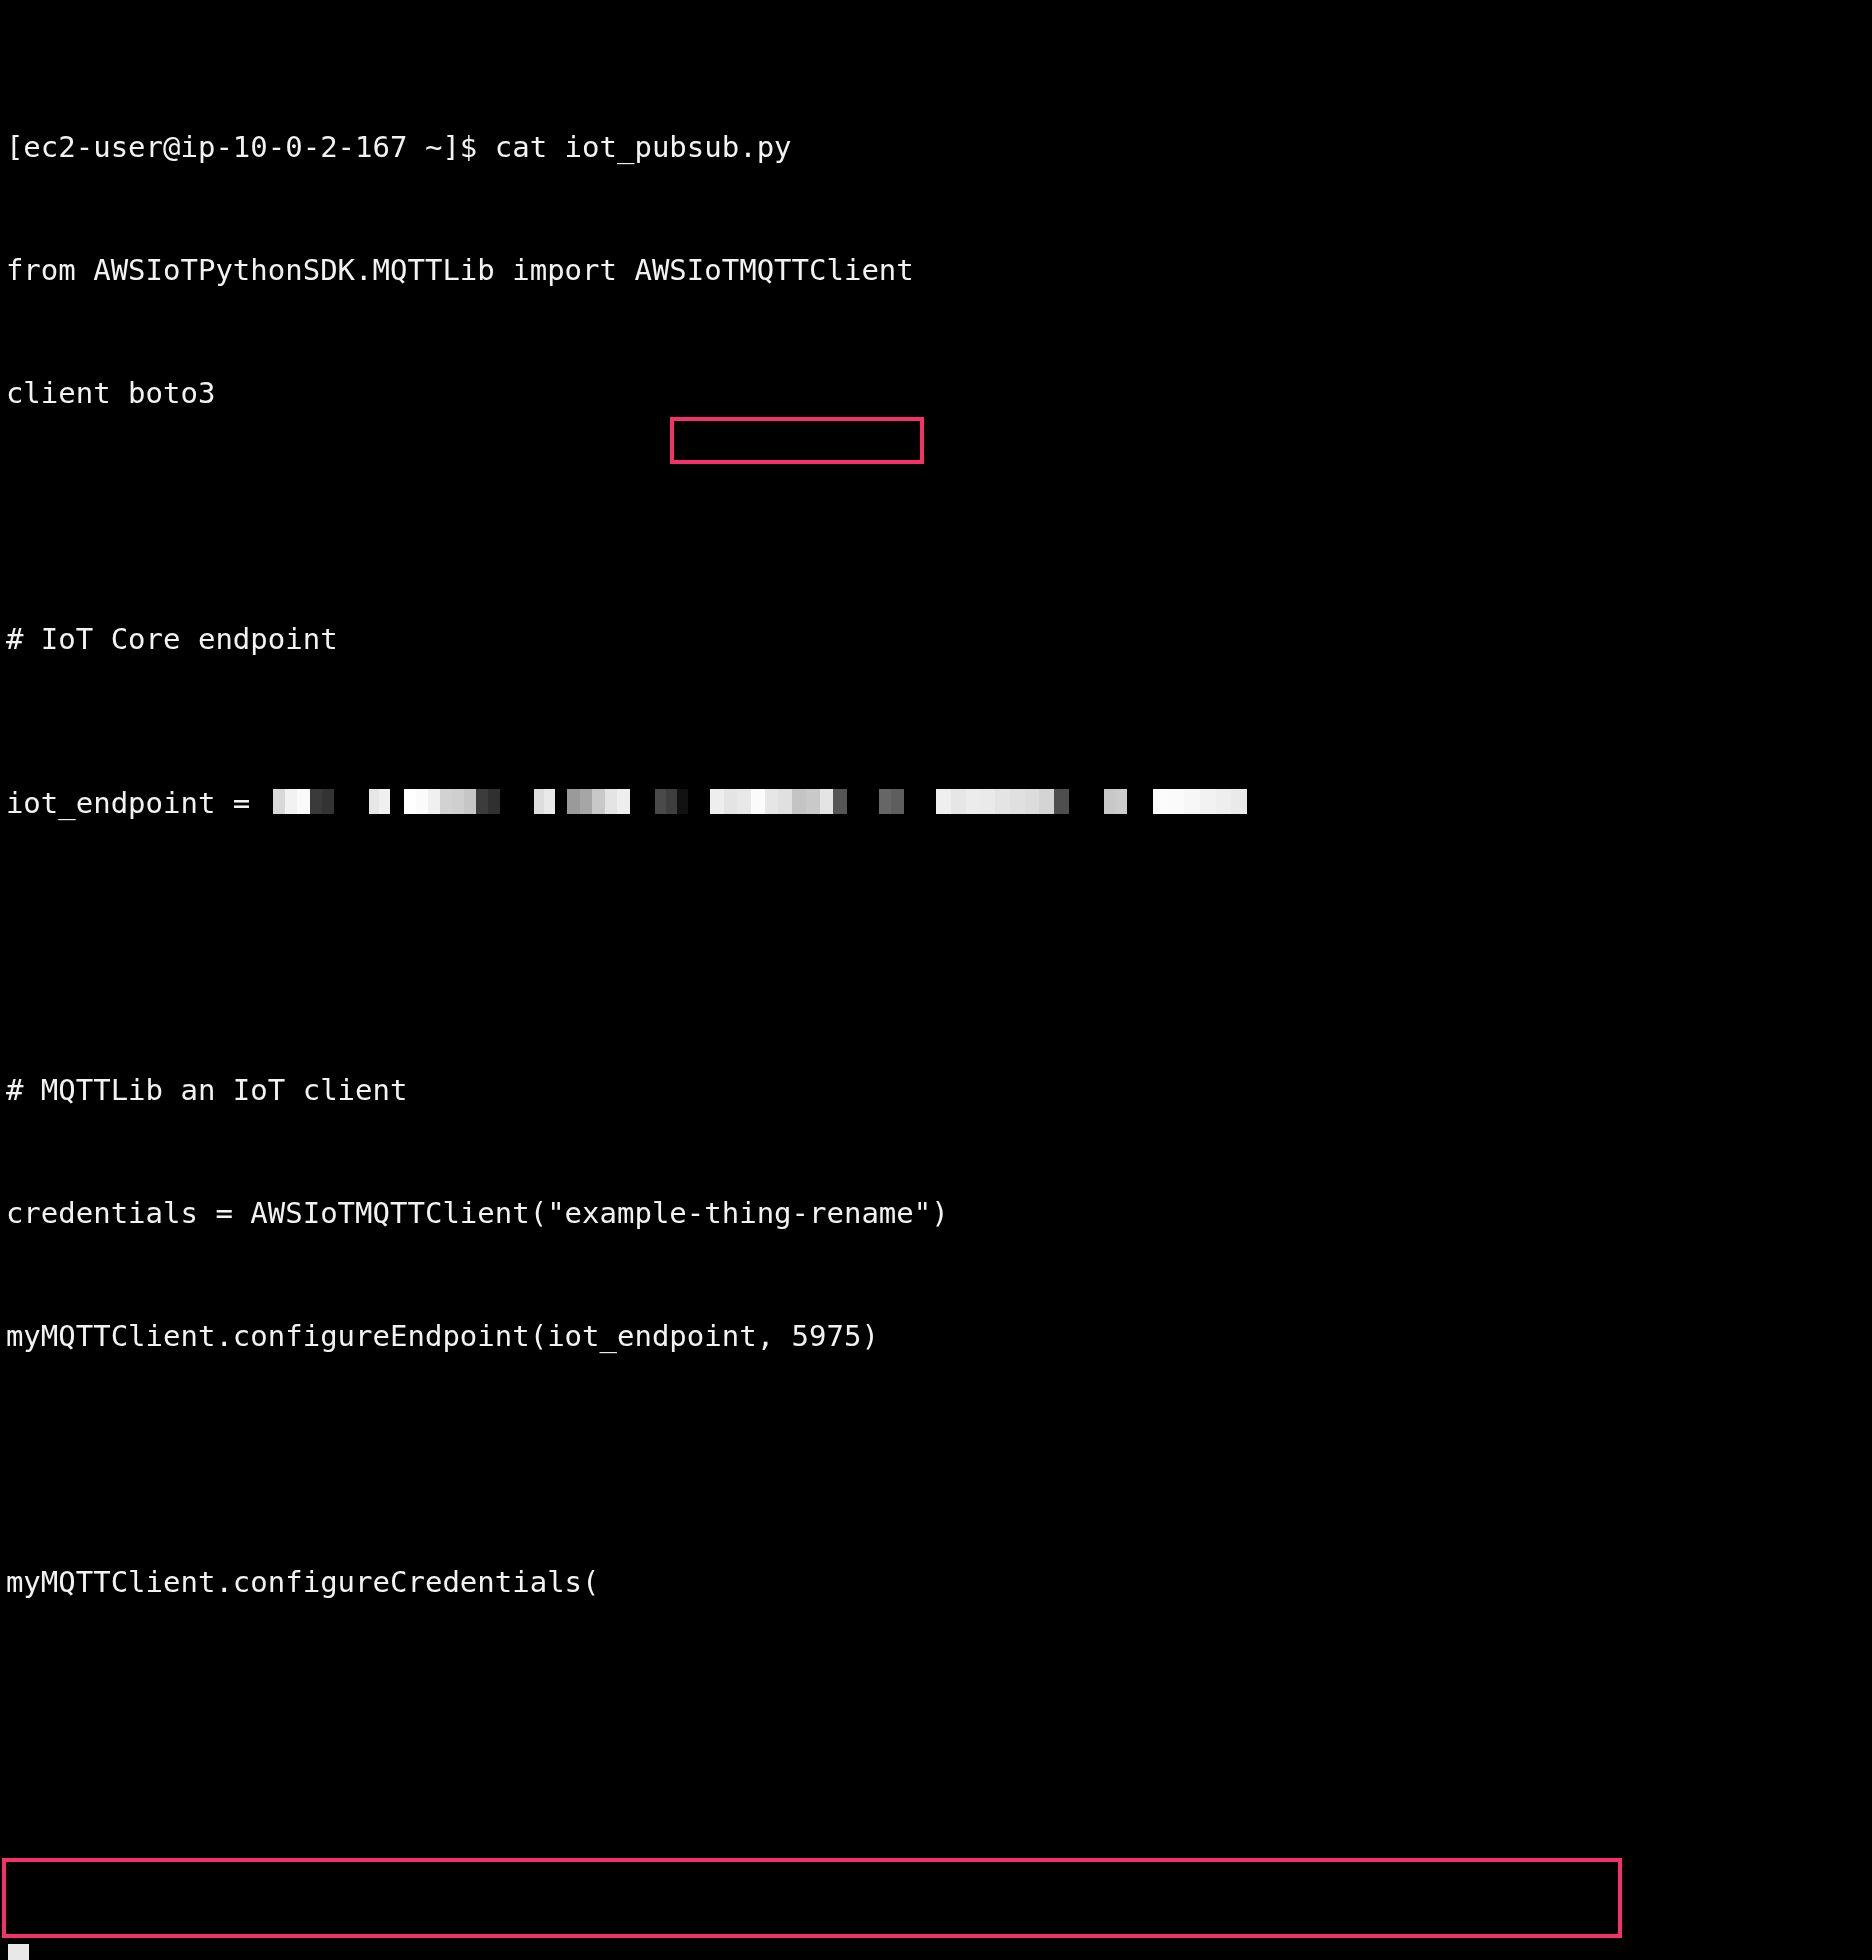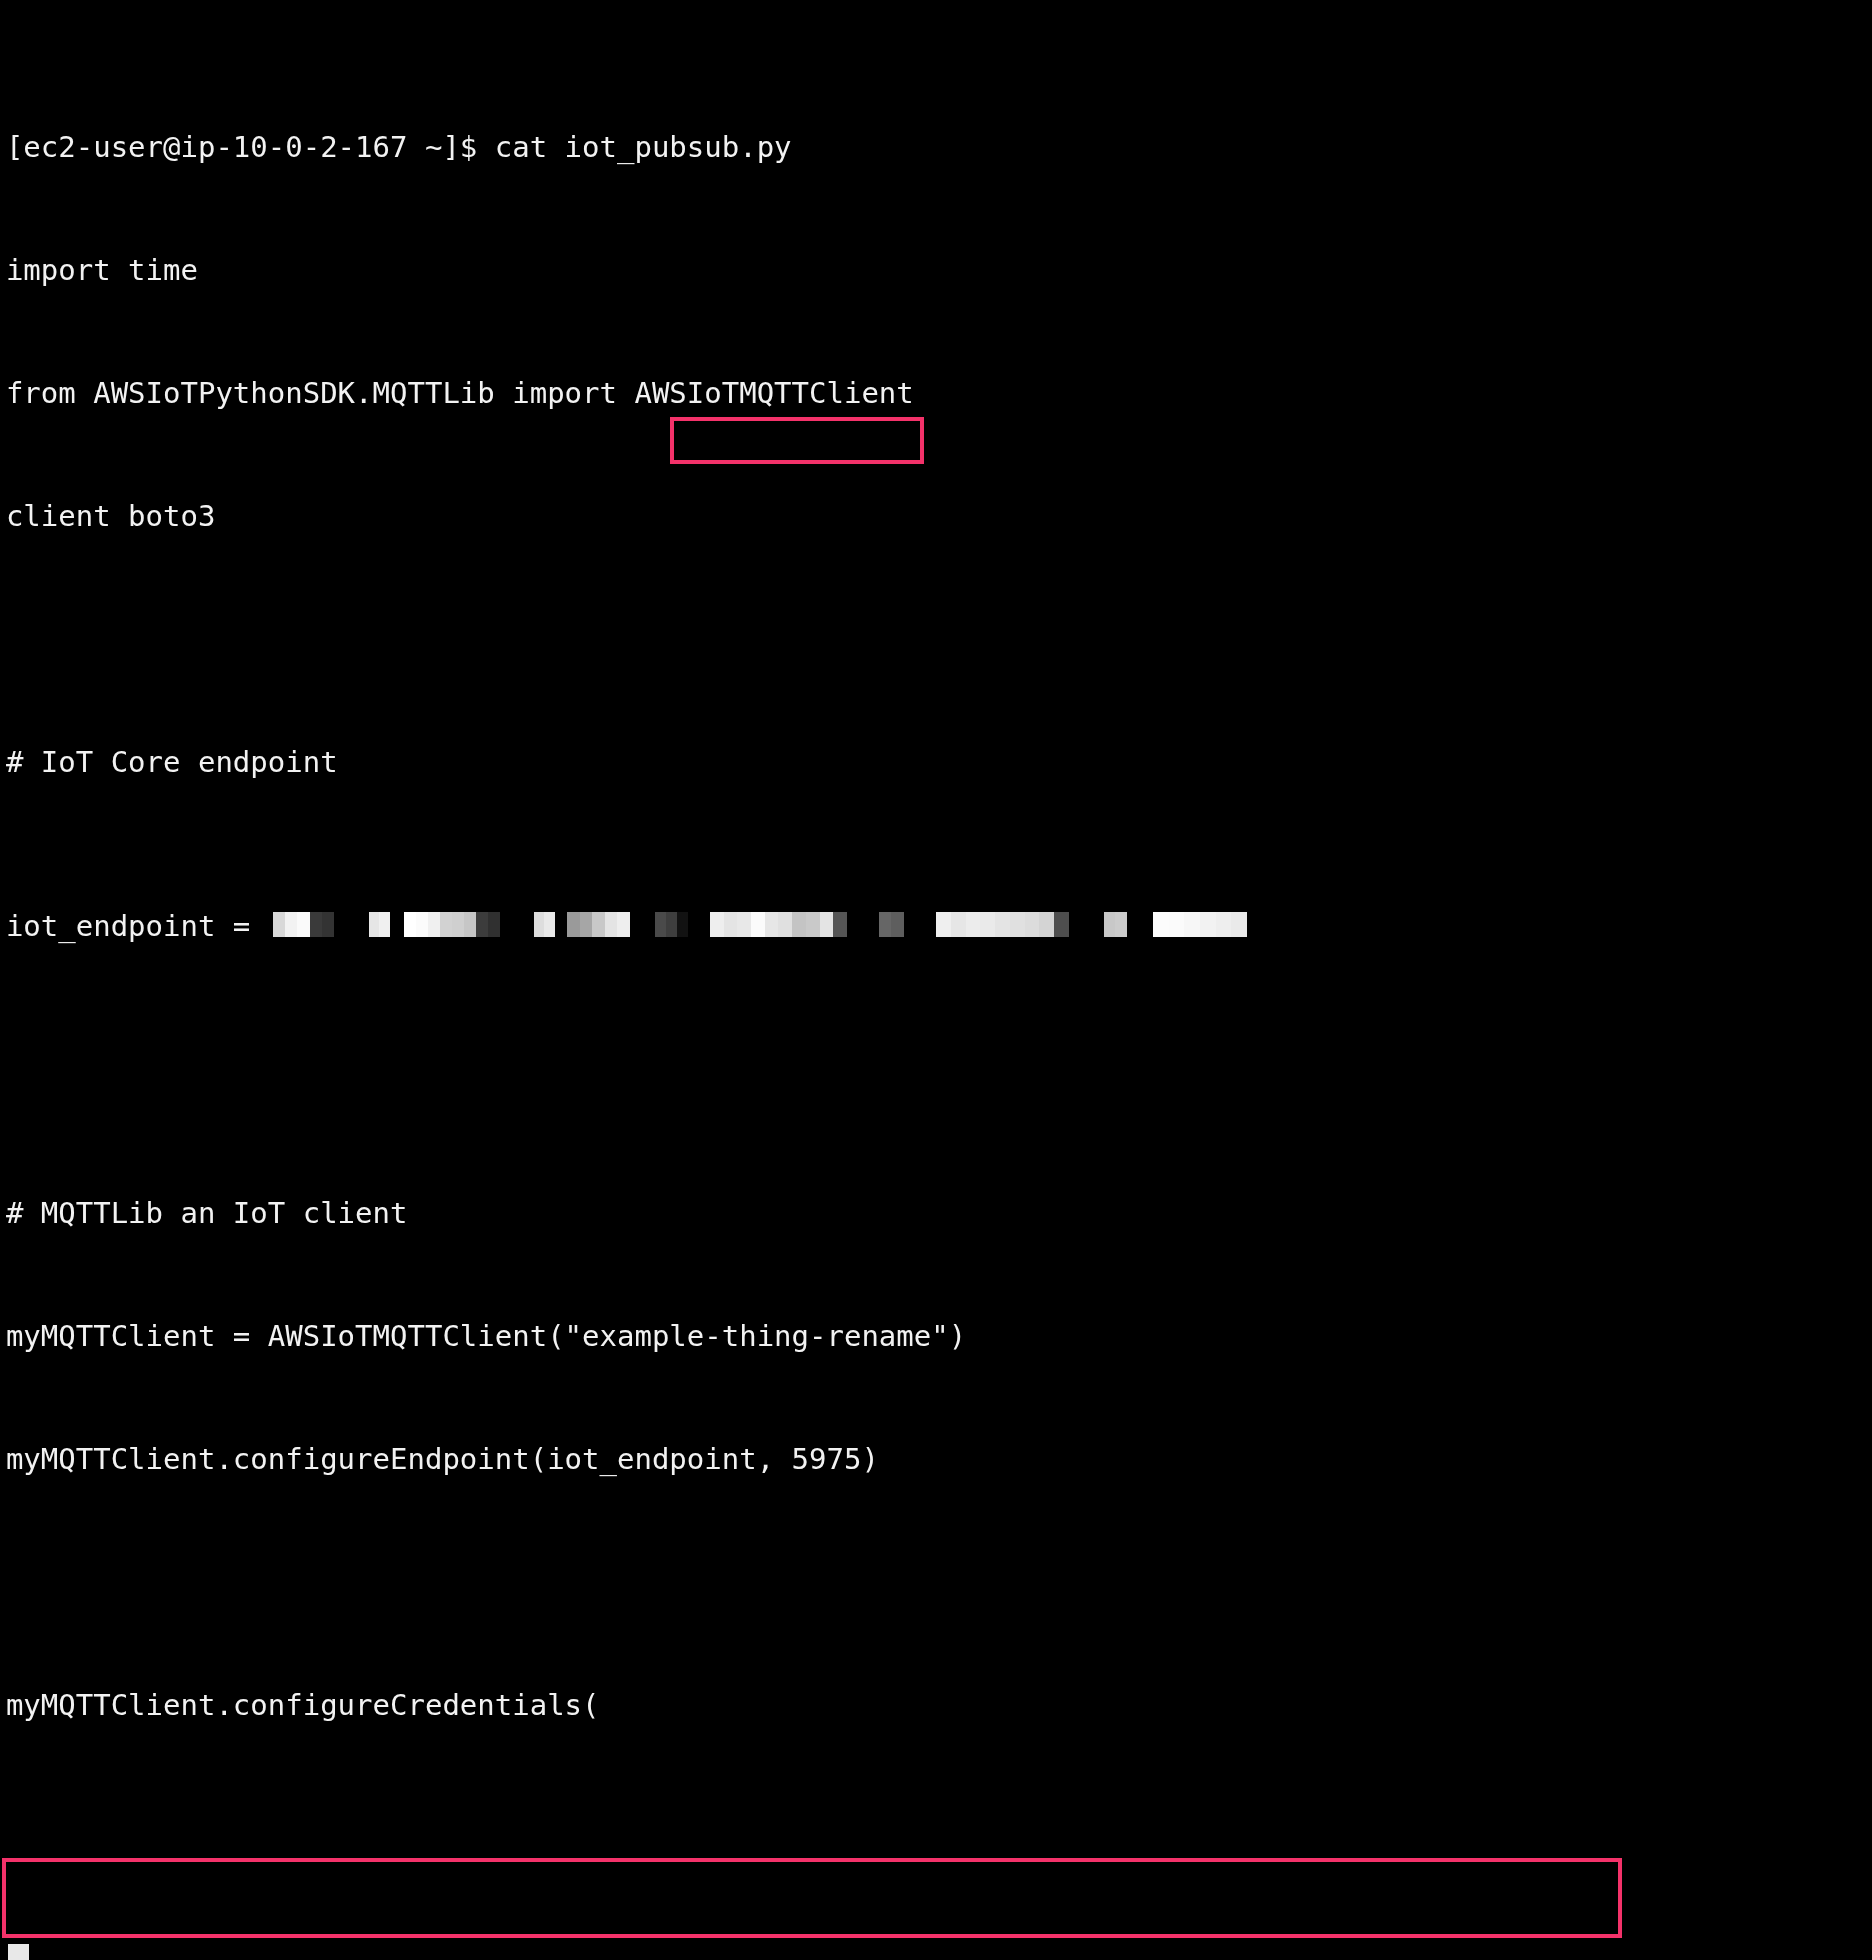--- a/index.html
+++ b/index.html
@@ -90,31 +90,30 @@
   }
 </style>
 </head>
 <body>
 
 <div id="terminal">
 
   <div class="term-body">
 
     <div class="line">[ec2-user@ip-10-0-2-167 ~]$ cat iot_pubsub.py</div>
-    <div class="line">import time</div>
     <div class="line">from AWSIoTPythonSDK.MQTTLib import AWSIoTMQTTClient</div>
     <div class="line">client boto3</div>
     <div class="line blank"></div>
     <div class="line"># IoT Core endpoint</div>
 
     <div class="line"><span>iot_endpoint = </span><span class="redact-wrap" id="redact-wrap"><span class="rb" style="left: 0px; width: 61px; background: linear-gradient(to right, rgb(216, 216, 216) 0%, rgb(216, 216, 216) 20%, rgb(242, 242, 242) 20%, rgb(242, 242, 242) 40%, rgb(250, 250, 250) 40%, rgb(250, 250, 250) 60%, rgb(58, 58, 58) 60%, rgb(58, 58, 58) 80%, rgb(51, 51, 51) 80%, rgb(51, 51, 51) 100%);"></span><span class="rb" style="left: 96px; width: 21.6px; background: linear-gradient(to right, rgb(230, 230, 230) 0%, rgb(230, 230, 230) 50%, rgb(240, 240, 240) 50%, rgb(240, 240, 240) 100%);"></span><span class="rb" style="left: 131px; width: 96px; background: linear-gradient(to right, rgb(255, 255, 255) 0%, rgb(255, 255, 255) 12.5%, rgb(251, 251, 251) 12.5%, rgb(251, 251, 251) 25%, rgb(240, 240, 240) 25%, rgb(240, 240, 240) 37.5%, rgb(210, 210, 210) 37.5%, rgb(210, 210, 210) 50%, rgb(207, 207, 207) 50%, rgb(207, 207, 207) 62.5%, rgb(198, 198, 198) 62.5%, rgb(198, 198, 198) 75%, rgb(60, 60, 60) 75%, rgb(60, 60, 60) 87.5%, rgb(48, 48, 48) 87.5%, rgb(48, 48, 48) 100%);"></span><span class="rb" style="left: 261px; width: 21.6px; background: linear-gradient(to right, rgb(221, 221, 221) 0%, rgb(221, 221, 221) 50%, rgb(233, 233, 233) 50%, rgb(233, 233, 233) 100%);"></span><span class="rb" style="left: 294px; width: 63px; background: linear-gradient(to right, rgb(154, 154, 154) 0%, rgb(154, 154, 154) 20%, rgb(166, 166, 166) 20%, rgb(166, 166, 166) 40%, rgb(200, 200, 200) 40%, rgb(200, 200, 200) 60%, rgb(228, 228, 228) 60%, rgb(228, 228, 228) 80%, rgb(238, 238, 238) 80%, rgb(238, 238, 238) 100%);"></span><span class="rb" style="left: 382px; width: 33px; background: linear-gradient(to right, rgb(74, 74, 74) 0%, rgb(74, 74, 74) 33.333%, rgb(62, 62, 62) 33.333%, rgb(62, 62, 62) 66.667%, rgb(18, 18, 18) 66.667%, rgb(18, 18, 18) 100%);"></span><span class="rb" style="left: 437px; width: 137px; background: linear-gradient(to right, rgb(238, 238, 238) 0%, rgb(238, 238, 238) 10%, rgb(228, 228, 228) 10%, rgb(228, 228, 228) 20%, rgb(232, 232, 232) 20%, rgb(232, 232, 232) 30%, rgb(251, 251, 251) 30%, rgb(251, 251, 251) 40%, rgb(230, 230, 230) 40%, rgb(230, 230, 230) 50%, rgb(224, 224, 224) 50%, rgb(224, 224, 224) 60%, rgb(196, 196, 196) 60%, rgb(196, 196, 196) 70%, rgb(201, 201, 201) 70%, rgb(201, 201, 201) 80%, rgb(228, 228, 228) 80%, rgb(228, 228, 228) 90%, rgb(85, 85, 85) 90%, rgb(85, 85, 85) 100%);"></span><span class="rb" style="left: 606px; width: 25.5px; background: linear-gradient(to right, rgb(102, 102, 102) 0%, rgb(102, 102, 102) 50%, rgb(94, 94, 94) 50%, rgb(94, 94, 94) 100%);"></span><span class="rb" style="left: 663px; width: 133px; background: linear-gradient(to right, rgb(239, 239, 239) 0%, rgb(239, 239, 239) 11.111%, rgb(230, 230, 230) 11.111%, rgb(230, 230, 230) 22.222%, rgb(236, 236, 236) 22.222%, rgb(236, 236, 236) 33.333%, rgb(234, 234, 234) 33.333%, rgb(234, 234, 234) 44.444%, rgb(228, 228, 228) 44.444%, rgb(228, 228, 228) 55.556%, rgb(224, 224, 224) 55.556%, rgb(224, 224, 224) 66.667%, rgb(220, 220, 220) 66.667%, rgb(220, 220, 220) 77.778%, rgb(212, 212, 212) 77.778%, rgb(212, 212, 212) 88.889%, rgb(78, 78, 78) 88.889%, rgb(78, 78, 78) 100%);"></span><span class="rb" style="left: 831px; width: 23.5px; background: linear-gradient(to right, rgb(200, 200, 200) 0%, rgb(200, 200, 200) 50%, rgb(204, 204, 204) 50%, rgb(204, 204, 204) 100%);"></span><span class="rb" style="left: 880px; width: 94px; background: linear-gradient(to right, rgb(252, 252, 252) 0%, rgb(252, 252, 252) 16.667%, rgb(251, 251, 251) 16.667%, rgb(251, 251, 251) 33.333%, rgb(247, 247, 247) 33.333%, rgb(247, 247, 247) 50%, rgb(242, 242, 242) 50%, rgb(242, 242, 242) 66.667%, rgb(238, 238, 238) 66.667%, rgb(238, 238, 238) 83.333%, rgb(234, 234, 234) 83.333%, rgb(234, 234, 234) 100%);"></span></span></div>
 
     <div class="line blank"></div>
     <div class="line"># MQTTLib an IoT client</div>
-    <div class="line">myMQTTClient = AWSIoTMQTTClient("example-thing-rename")</div>
+    <div class="line">credentials = AWSIoTMQTTClient("example-thing-rename")</div>
     <div class="line">myMQTTClient.configureEndpoint(iot_endpoint, 5975)</div>
     <div class="line blank"></div>
     <div class="line">myMQTTClient.configureCredentials(</div>
     
     
     
     
     
     
     

